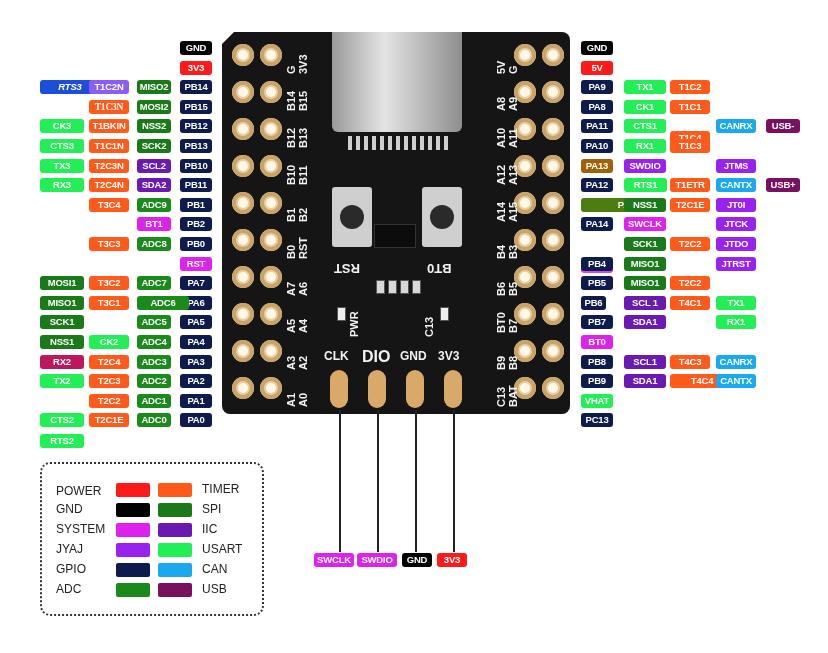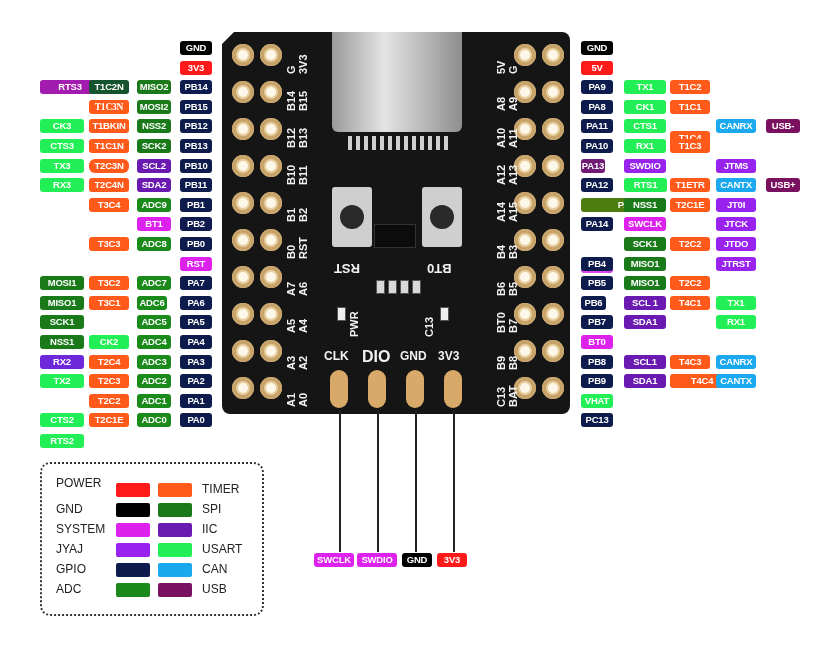--- a/index.html
+++ b/index.html
@@ -22,37 +22,37 @@
   .lg-label{position:absolute;font-size:12px;color:#222;}
   .lg-sw{position:absolute;width:34px;height:14px;border-radius:2px;}
 </style>
 </head>
 <body>
 
 <div id="left-labels">
     <div class="pill" style="left: 180px; top: 41px; width: 32px; background: rgb(0, 0, 0);">GND</div>
     <div class="pill" style="left: 180px; top: 60.6px; width: 32px; background: rgb(255, 26, 26);">3V3</div>
     <div class="pill" style="left: 180px; top: 80.2px; width: 32px; background: rgb(13, 27, 77);">PB14</div>
-    <div class="pill" style="left: 40px; top: 80.2px; width: 60px; background: #a21caf;">RTS3</div>
-    <div class="pill" style="left: 89px; top: 80.2px; width: 40px; background: #14532d;">T1C2N</div>
+    <div class="pill" style="left: 40px; top: 80.2px; width: 60px; background: #1d4ed8; font-style: italic;">RTS3</div>
+    <div class="pill" style="left: 89px; top: 80.2px; width: 40px; background: #8b5cf6;">T1C2N</div>
     <div class="pill" style="left: 137px; top: 80.2px; width: 34px; background: rgb(26, 122, 26);">MISO2</div>
     <div class="pill" style="left: 180px; top: 99.8px; width: 32px; background: rgb(13, 27, 77);">PB15</div>
     <div class="pill" style="left: 89px; top: 99.8px; width: 40px; background: rgb(255, 90, 26); font-family: Liberation Serif, serif;">T1C3N</div>
     <div class="pill" style="left: 137px; top: 99.8px; width: 34px; background: rgb(26, 122, 26);">MOSI2</div>
     <div class="pill" style="left: 180px; top: 119.4px; width: 32px; background: rgb(13, 27, 77);">PB12</div>
     <div class="pill" style="left: 40px; top: 119.4px; width: 44px; background: rgb(34, 238, 85);">CK3</div>
     <div class="pill" style="left: 89px; top: 119.4px; width: 40px; background: rgb(255, 90, 26);">T1BKIN</div>
     <div class="pill" style="left: 137px; top: 119.4px; width: 34px; background: rgb(26, 122, 26);">NSS2</div>
     <div class="pill" style="left: 180px; top: 139px; width: 32px; background: rgb(13, 27, 77);">PB13</div>
     <div class="pill" style="left: 40px; top: 139px; width: 44px; background: rgb(34, 238, 85);">CTS3</div>
     <div class="pill" style="left: 89px; top: 139px; width: 40px; background: rgb(255, 90, 26);">T1C1N</div>
     <div class="pill" style="left: 137px; top: 139px; width: 34px; background: rgb(26, 122, 26);">SCK2</div>
     <div class="pill" style="left: 180px; top: 158.6px; width: 32px; background: rgb(13, 27, 77);">PB10</div>
     <div class="pill" style="left: 40px; top: 158.6px; width: 44px; background: rgb(34, 238, 85);">TX3</div>
-    <div class="pill" style="left: 89px; top: 158.6px; width: 40px; background: rgb(255, 90, 26); border-radius: 6px;">T2C3N</div>
+    <div class="pill" style="left: 89px; top: 158.6px; width: 40px; background: rgb(255, 90, 26);">T2C3N</div>
     <div class="pill" style="left: 137px; top: 158.6px; width: 34px; background: rgb(106, 26, 176);">SCL2</div>
     <div class="pill" style="left: 180px; top: 178.2px; width: 32px; background: rgb(13, 27, 77);">PB11</div>
     <div class="pill" style="left: 40px; top: 178.2px; width: 44px; background: rgb(34, 238, 85);">RX3</div>
     <div class="pill" style="left: 89px; top: 178.2px; width: 40px; background: rgb(255, 90, 26);">T2C4N</div>
     <div class="pill" style="left: 137px; top: 178.2px; width: 34px; background: rgb(106, 26, 176);">SDA2</div>
     <div class="pill" style="left: 180px; top: 197.8px; width: 32px; background: rgb(13, 27, 77);">PB1</div>
     <div class="pill" style="left: 89px; top: 197.8px; width: 40px; background: rgb(255, 90, 26);">T3C4</div>
     <div class="pill" style="left: 137px; top: 197.8px; width: 34px; background: rgb(26, 138, 26);">ADC9</div>
     <div class="pill" style="left: 180px; top: 217.4px; width: 32px; background: rgb(13, 27, 77);">PB2</div>
     <div class="pill" style="left: 137px; top: 217.4px; width: 34px; background: rgb(221, 34, 238);">BT1</div>
@@ -60,30 +60,30 @@
     <div class="pill" style="left: 89px; top: 237px; width: 40px; background: rgb(255, 90, 26);">T3C3</div>
     <div class="pill" style="left: 137px; top: 237px; width: 34px; background: rgb(26, 138, 26);">ADC8</div>
     <div class="pill" style="left: 180px; top: 256.6px; width: 32px; background: rgb(221, 34, 238);">RST</div>
     <div class="pill" style="left: 180px; top: 276.2px; width: 32px; background: rgb(13, 27, 77);">PA7</div>
     <div class="pill" style="left: 40px; top: 276.2px; width: 44px; background: rgb(26, 122, 26);">MOSI1</div>
     <div class="pill" style="left: 89px; top: 276.2px; width: 40px; background: rgb(255, 90, 26);">T3C2</div>
     <div class="pill" style="left: 137px; top: 276.2px; width: 34px; background: rgb(26, 138, 26);">ADC7</div>
     <div class="pill" style="left: 180px; top: 295.8px; width: 32px; background: rgb(13, 27, 77);">PA6</div>
     <div class="pill" style="left: 40px; top: 295.8px; width: 44px; background: rgb(26, 122, 26);">MISO1</div>
     <div class="pill" style="left: 89px; top: 295.8px; width: 40px; background: rgb(255, 90, 26);">T3C1</div>
-    <div class="pill" style="left: 137px; top: 295.8px; width: 30px; background: rgb(26, 138, 26);">ADC6</div>
+    <div class="pill" style="left: 137px; top: 295.8px; width: 52px; background: rgb(26, 138, 26);">ADC6</div>
     <div class="pill" style="left: 180px; top: 315.4px; width: 32px; background: rgb(13, 27, 77);">PA5</div>
     <div class="pill" style="left: 40px; top: 315.4px; width: 44px; background: rgb(26, 122, 26);">SCK1</div>
     <div class="pill" style="left: 137px; top: 315.4px; width: 34px; background: rgb(26, 138, 26);">ADC5</div>
     <div class="pill" style="left: 180px; top: 335px; width: 32px; background: rgb(13, 27, 77);">PA4</div>
     <div class="pill" style="left: 40px; top: 335px; width: 44px; background: rgb(26, 122, 26);">NSS1</div>
     <div class="pill" style="left: 89px; top: 335px; width: 40px; background: rgb(34, 238, 85);">CK2</div>
     <div class="pill" style="left: 137px; top: 335px; width: 34px; background: rgb(26, 138, 26);">ADC4</div>
     <div class="pill" style="left: 180px; top: 354.6px; width: 32px; background: rgb(13, 27, 77);">PA3</div>
-    <div class="pill" style="left: 40px; top: 354.6px; width: 44px; background: #6d28d9;">RX2</div>
+    <div class="pill" style="left: 40px; top: 354.6px; width: 44px; background: #be185d;">RX2</div>
     <div class="pill" style="left: 89px; top: 354.6px; width: 40px; background: rgb(255, 90, 26);">T2C4</div>
     <div class="pill" style="left: 137px; top: 354.6px; width: 34px; background: rgb(26, 138, 26);">ADC3</div>
     <div class="pill" style="left: 180px; top: 374.2px; width: 32px; background: rgb(13, 27, 77);">PA2</div>
     <div class="pill" style="left: 40px; top: 374.2px; width: 44px; background: rgb(34, 238, 85);">TX2</div>
     <div class="pill" style="left: 89px; top: 374.2px; width: 40px; background: rgb(255, 90, 26);">T2C3</div>
     <div class="pill" style="left: 137px; top: 374.2px; width: 34px; background: rgb(26, 138, 26);">ADC2</div>
     <div class="pill" style="left: 180px; top: 393.8px; width: 32px; background: rgb(13, 27, 77);">PA1</div>
     <div class="pill" style="left: 40px; top: 393.8px; width: 44px; background: rgb(34, 238, 85); margin-top: 40px;">RTS2</div>
     <div class="pill" style="left: 89px; top: 393.8px; width: 40px; background: rgb(255, 90, 26);">T2C2</div>
     <div class="pill" style="left: 137px; top: 393.8px; width: 34px; background: rgb(26, 138, 26);">ADC1</div>
@@ -102,21 +102,21 @@
     <div class="pill" style="left: 624px; top: 99.8px; width: 42px; background: rgb(34, 238, 85);">CK1</div>
     <div class="pill" style="left: 670px; top: 99.8px; width: 40px; background: rgb(255, 90, 26);">T1C1</div>
     <div class="pill" style="left: 581px; top: 119.4px; width: 32px; background: rgb(13, 27, 77);">PA11</div>
     <div class="pill" style="left: 624px; top: 119.4px; width: 42px; background: rgb(34, 238, 85);">CTS1</div>
     <div class="pill" style="left: 670px; top: 119.4px; width: 40px; background: rgb(255, 90, 26); margin-top: 12px;">T1C4</div>
     <div class="pill" style="left: 716px; top: 119.4px; width: 40px; background: rgb(26, 168, 238);">CANRX</div>
     <div class="pill" style="left: 766px; top: 119.4px; width: 34px; background: rgb(122, 16, 96);">USB-</div>
     <div class="pill" style="left: 581px; top: 139px; width: 32px; background: rgb(13, 27, 77);">PA10</div>
     <div class="pill" style="left: 624px; top: 139px; width: 42px; background: rgb(34, 238, 85);">RX1</div>
     <div class="pill" style="left: 670px; top: 139px; width: 40px; background: rgb(255, 90, 26);">T1C3</div>
-    <div class="pill" style="left: 581px; top: 158.6px; width: 24px; background: #701a75;">PA13</div>
+    <div class="pill" style="left: 581px; top: 158.6px; width: 32px; background: #a16207;">PA13</div>
     <div class="pill" style="left: 624px; top: 158.6px; width: 42px; background: rgb(153, 34, 238);">SWDIO</div>
     <div class="pill" style="left: 716px; top: 158.6px; width: 40px; background: rgb(153, 34, 238);">JTMS</div>
     <div class="pill" style="left: 581px; top: 178.2px; width: 32px; background: rgb(13, 27, 77);">PA12</div>
     <div class="pill" style="left: 624px; top: 178.2px; width: 43px; background: rgb(34, 238, 85);">RTS1</div>
     <div class="pill" style="left: 670px; top: 178.2px; width: 40px; background: rgb(255, 90, 26);">T1ETR</div>
     <div class="pill" style="left: 716px; top: 178.2px; width: 40px; background: rgb(26, 168, 238);">CANTX</div>
     <div class="pill" style="left: 766px; top: 178.2px; width: 34px; background: rgb(122, 16, 96);">USB+</div>
     <div class="pill" style="left: 581px; top: 197.8px; width: 32px; background: #4d7c0f; padding-left: 32px;">PA15</div>
     <div class="pill" style="left: 624px; top: 197.8px; width: 42px; background: rgb(26, 122, 26);">NSS1</div>
     <div class="pill" style="left: 670px; top: 197.8px; width: 40px; background: rgb(255, 90, 26);">T2C1E</div>
@@ -267,21 +267,21 @@
     <div class="pill" style="left: 314px; top: 553px; width: 40px; background: rgb(221, 34, 238);">SWCLK</div>
     <div class="wire" style="left: 377px; top: 410px; height: 142px;"></div>
     <div class="pill" style="left: 357px; top: 553px; width: 40px; background: rgb(221, 34, 238);">SWDIO</div>
     <div class="wire" style="left: 415px; top: 410px; height: 142px;"></div>
     <div class="pill" style="left: 402px; top: 553px; width: 30px; background: rgb(0, 0, 0);">GND</div>
     <div class="wire" style="left: 453px; top: 410px; height: 142px;"></div>
     <div class="pill" style="left: 437px; top: 553px; width: 30px; background: rgb(255, 26, 26);">3V3</div>
   </div>
 
 <div class="legend" id="legend">
-    <div class="lg-label" style="left: 14px; top: 12px;">POWER</div>
+    <div class="lg-label" style="left: 14px; top: 20px;">POWER</div>
     <div class="lg-sw" style="left: 74px; top: 19px; background: rgb(255, 26, 26);"></div>
     <div class="lg-sw" style="left: 116px; top: 19px; background: rgb(255, 90, 26);"></div>
     <div class="lg-label" style="left: 160px; top: 18px;">TIMER</div>
     <div class="lg-label" style="left: 14px; top: 38px;">GND</div>
     <div class="lg-sw" style="left: 74px; top: 39px; background: rgb(0, 0, 0);"></div>
     <div class="lg-sw" style="left: 116px; top: 39px; background: rgb(26, 122, 26);"></div>
     <div class="lg-label" style="left: 160px; top: 38px;">SPI</div>
     <div class="lg-label" style="left: 14px; top: 58px;">SYSTEM</div>
     <div class="lg-sw" style="left: 74px; top: 59px; background: rgb(221, 34, 238);"></div>
     <div class="lg-sw" style="left: 116px; top: 59px; background: rgb(106, 26, 176);"></div>

